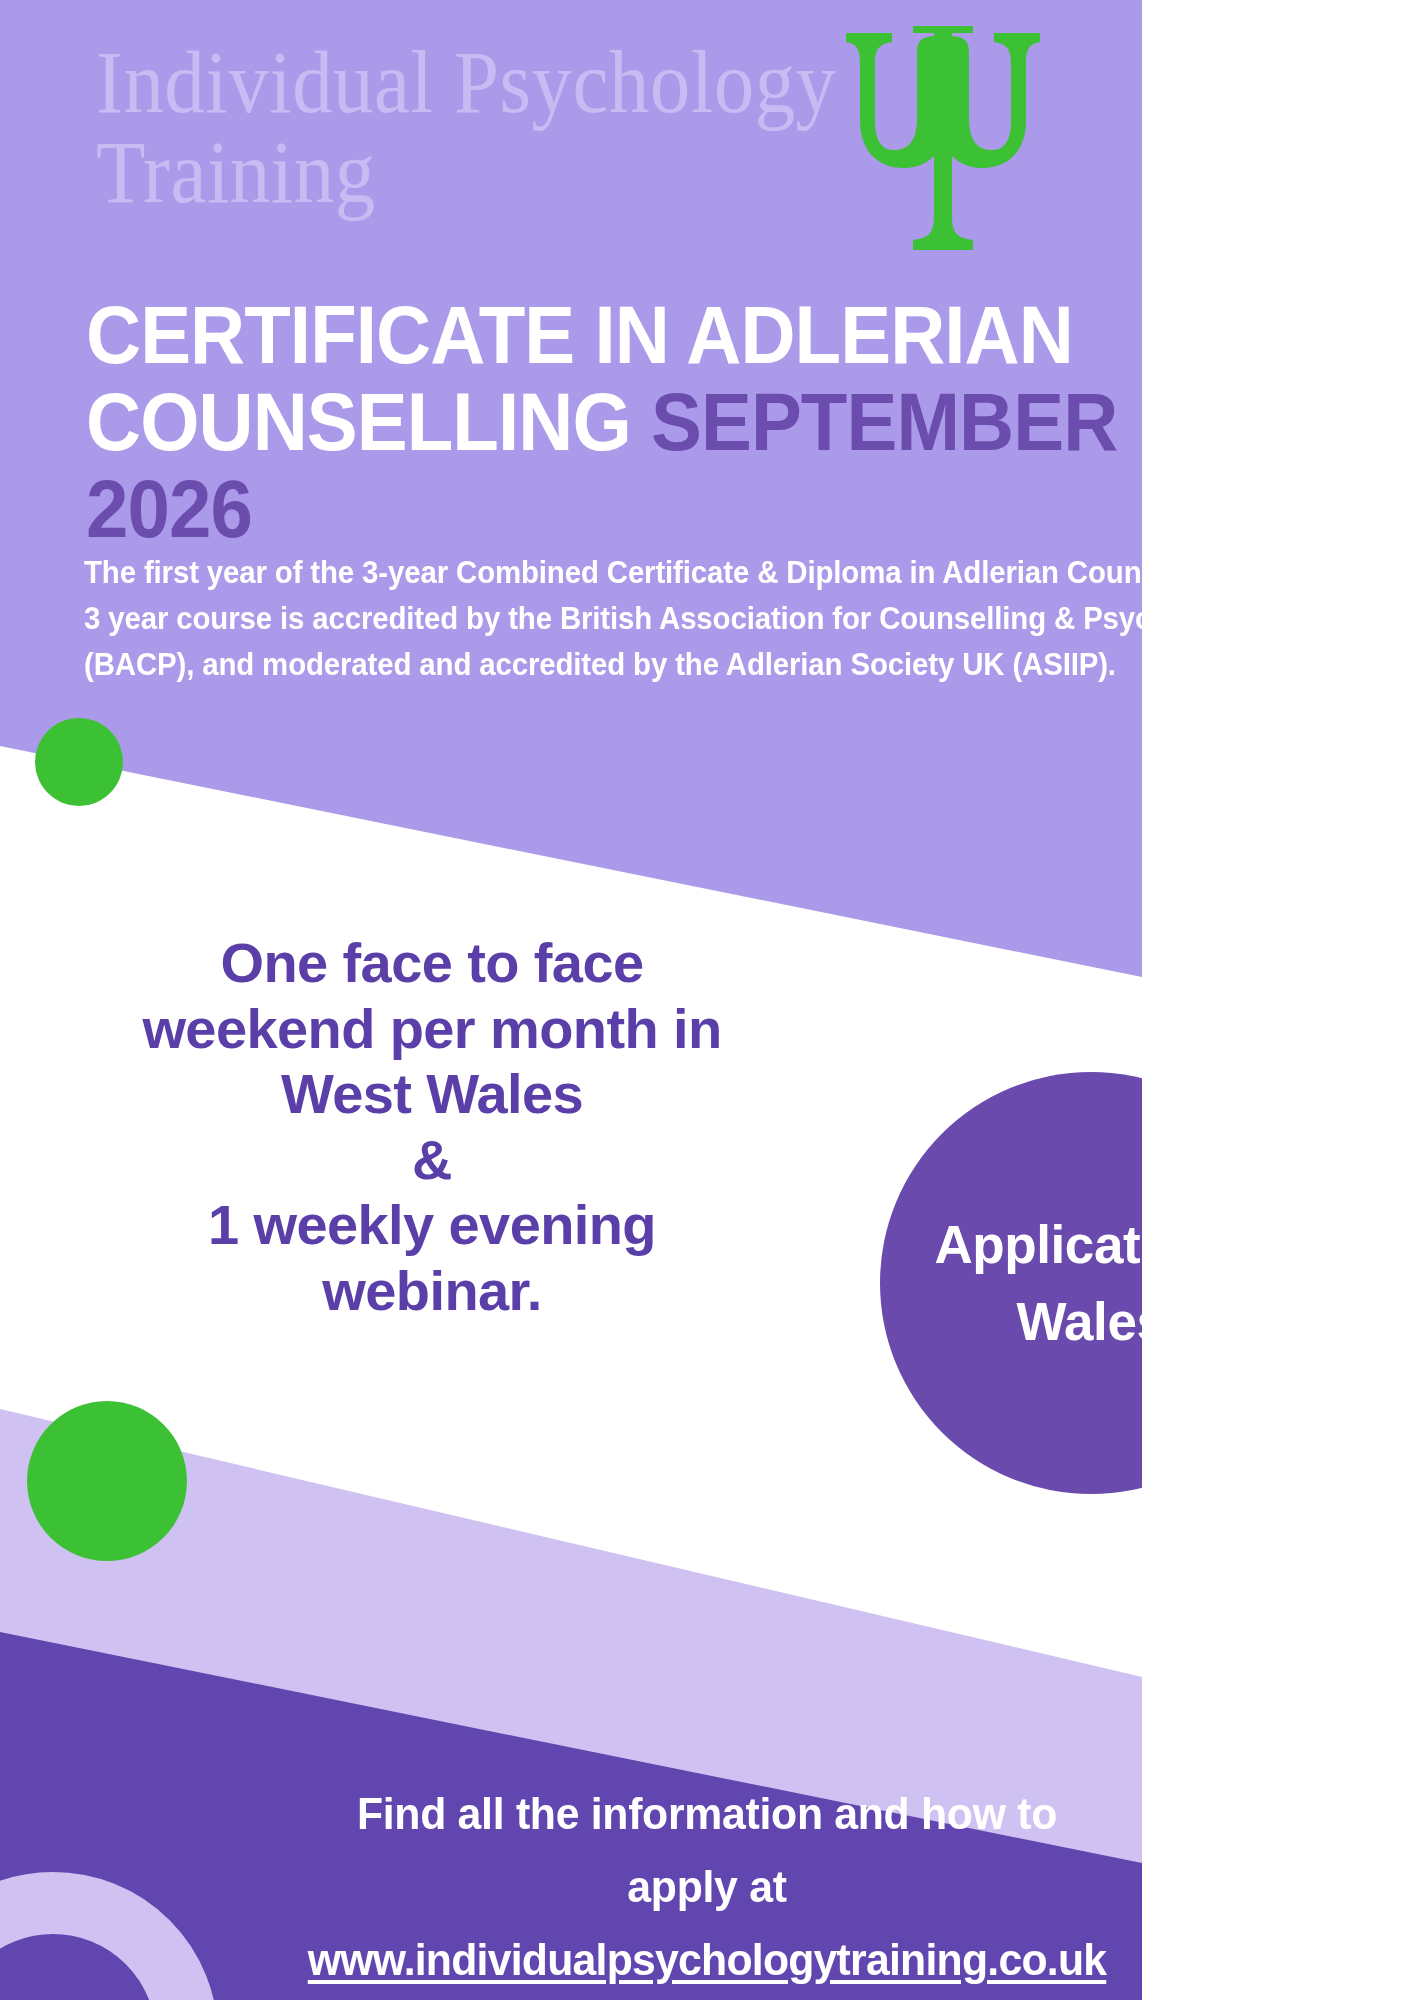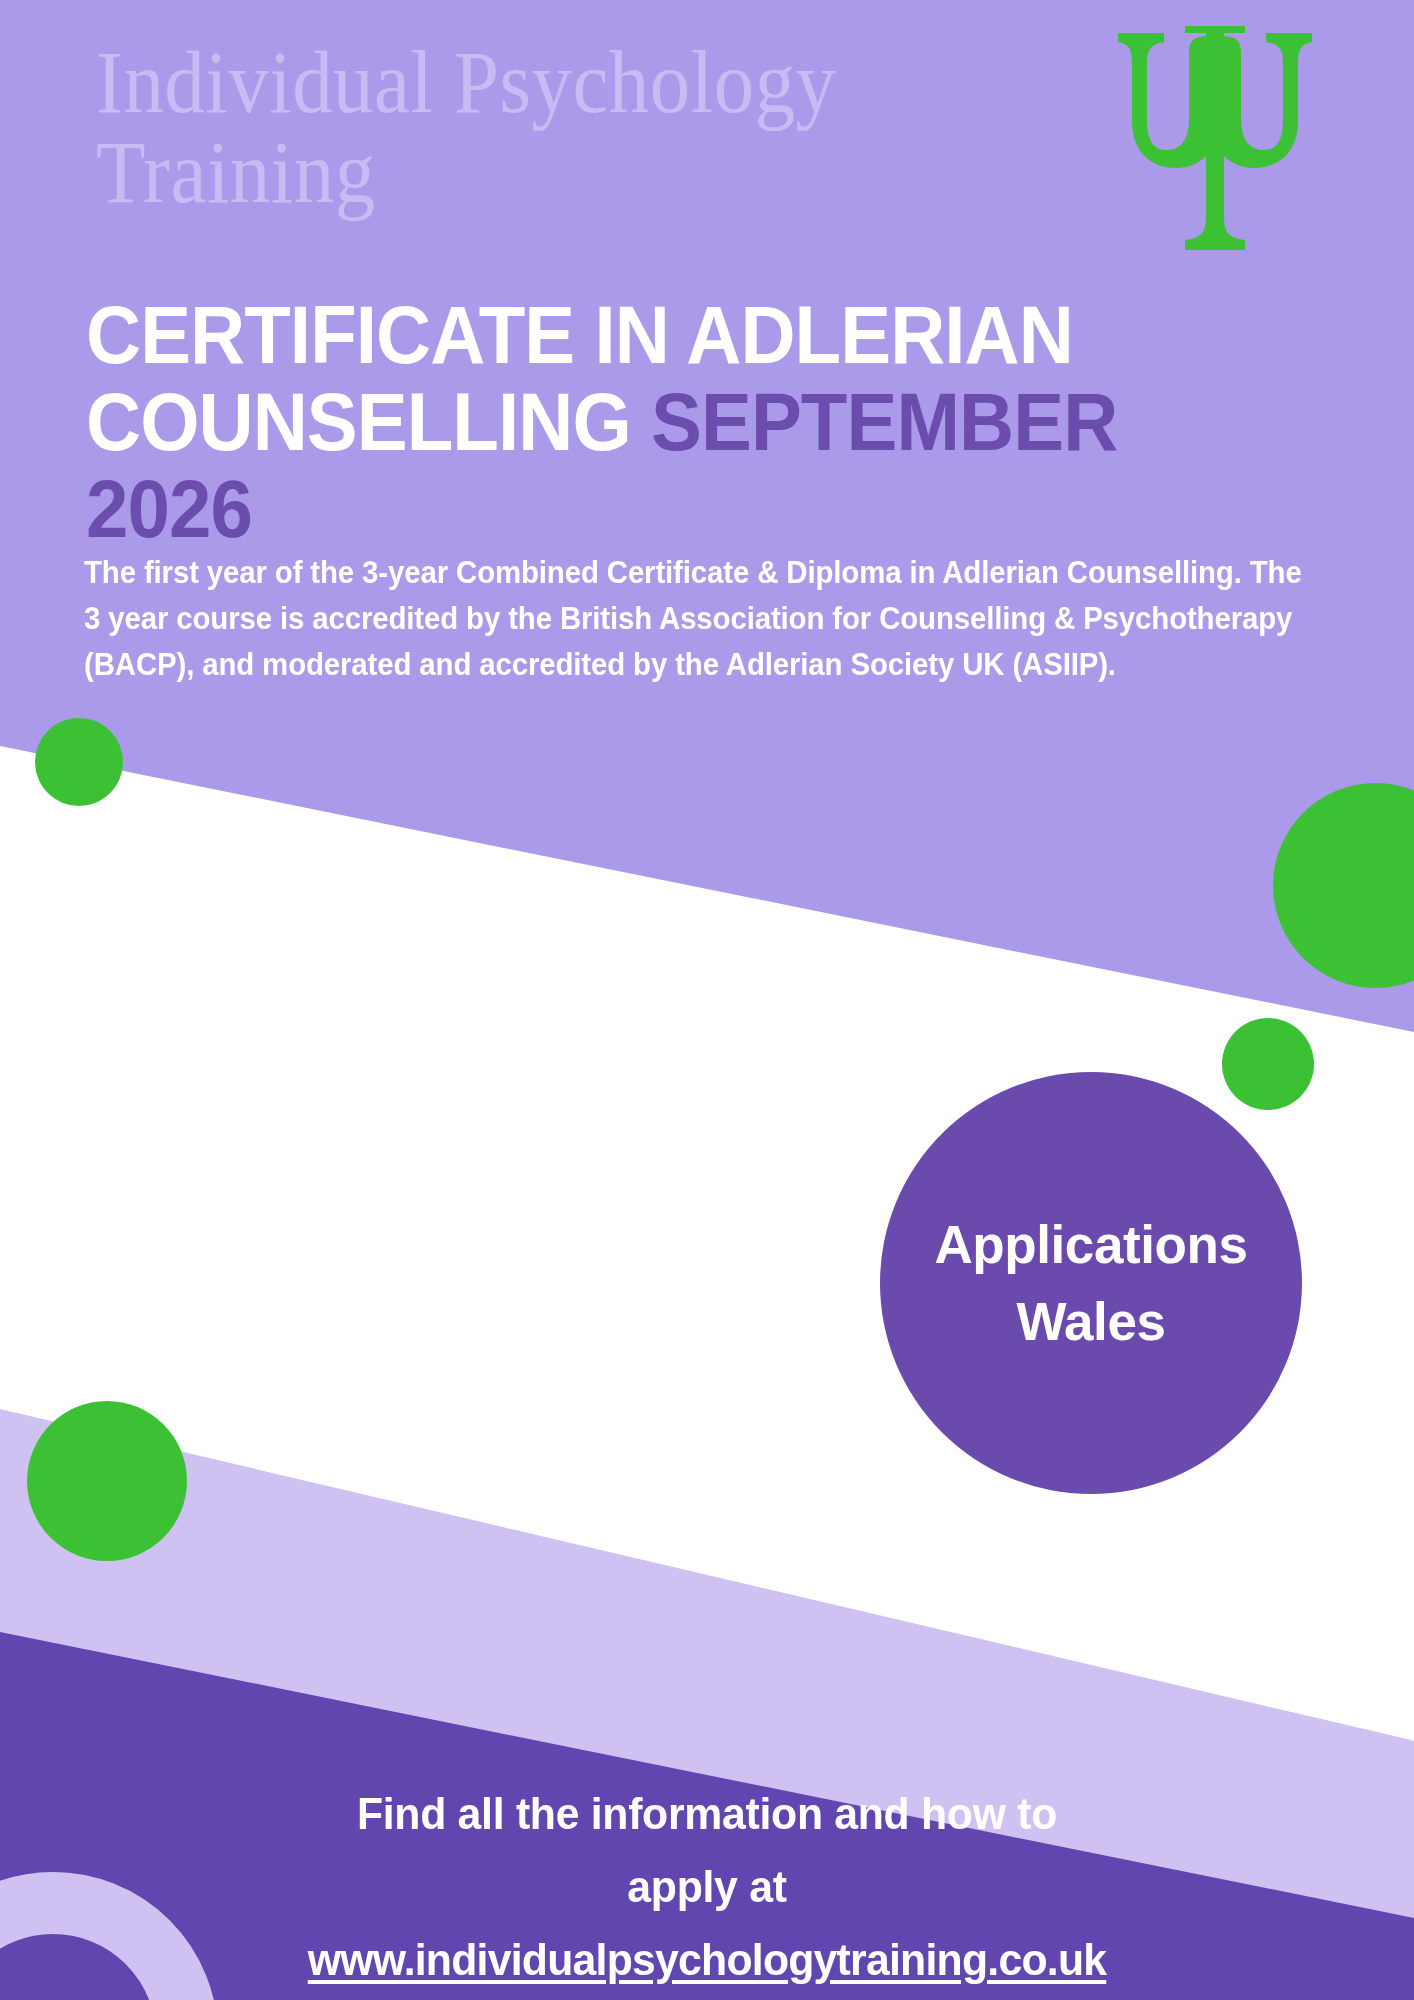--- a/index.html
+++ b/index.html
@@ -8,21 +8,21 @@
     padding: 0;
     background: #ffffff;
   }
   body {
     font-family: "Liberation Sans", sans-serif;
   }
 
   
   #poster {
     position: relative;
-    width: 1414px;
+    width: 1142px;
     height: 2000px;
     overflow: hidden;
     background: #ffffff;
   }
 
   
   .bg-layer {
     position: absolute;
     left: 0;
     top: 0;
@@ -279,20 +279,28 @@
     </svg>
   </div>
 
   <div class="title-block">
     <span>CERTIFICATE IN ADLERIAN COUNSELLING</span>
     <span class="title-accent">SEPTEMBER 2026</span>
   </div>
 
   <p class="intro-copy">The first year of the 3-year Combined Certificate &amp; Diploma in Adlerian Counselling. The 3 year course is accredited by the British Association for Counselling &amp; Psychotherapy (BACP), and moderated and accredited by the Adlerian Society UK (ASIIP).</p>
 
+  <div class="format-block">
+    <div>One face to face</div>
+    <div>weekend per month in</div>
+    <div>West Wales</div>
+    <div>&amp;</div>
+    <div>1 weekly evening</div>
+    <div>webinar.</div>
+  </div>
 
   <div class="apply-badge">
     <span class="badge-line">Applications</span>
     <span class="badge-line">Wales</span>
   </div>
 
   <div class="footer-copy">
     <span>Find all the information and how to</span><br>
     <span>apply at</span>
     <span class="footer-url">www.individualpsychologytraining.co.uk</span>

